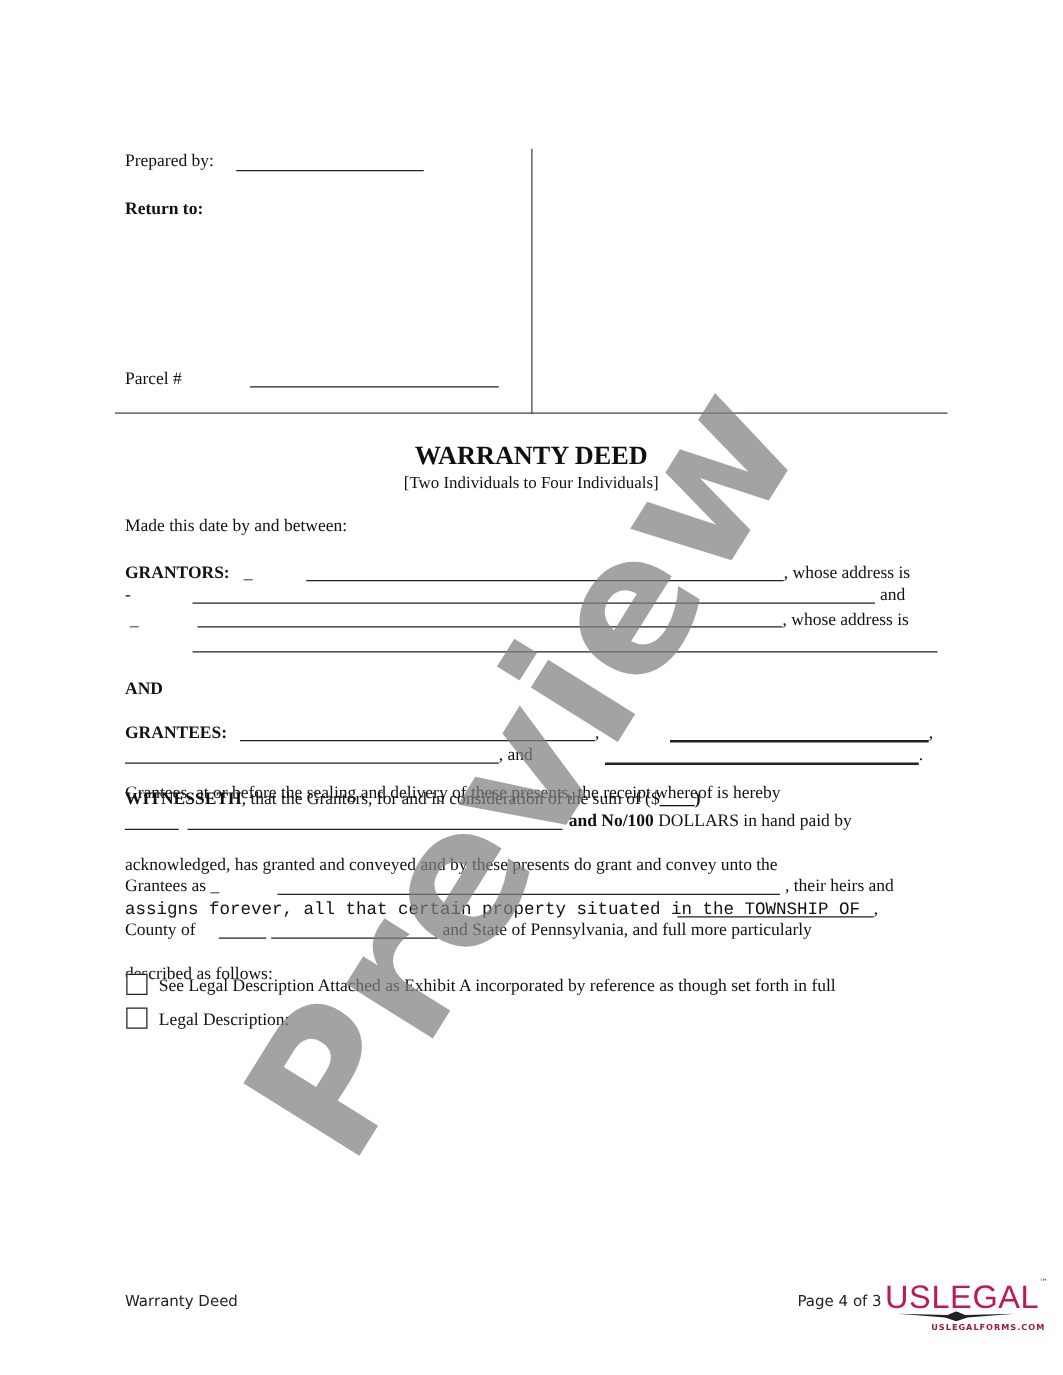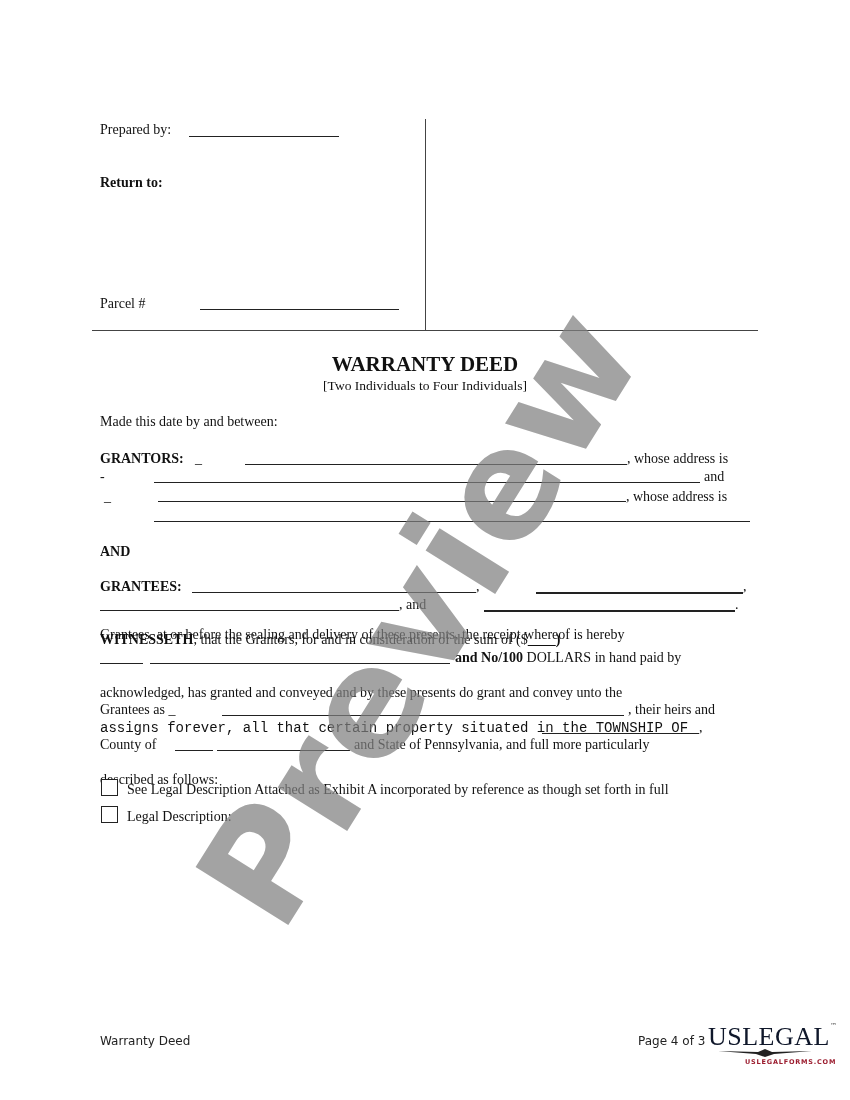--- a/index.html
+++ b/index.html
@@ -6,30 +6,30 @@
     body { width: 850px; height: 1100px; background: #ffffff; position: relative; overflow: hidden; font-family: "Liberation Serif", serif; color: #111; }
     .abs { position: absolute; white-space: nowrap; }
     .t { font-size: 14px; line-height: 18px; }
     .b { font-weight: bold; }
     .line { position: absolute; height: 0; border-bottom: 1.3px solid #222; }
     .vline { position: absolute; width: 0; border-left: 1.3px solid #444; }
     .hrule { position: absolute; height: 0; border-bottom: 1px solid #444; }
     .cb { position: absolute; width: 15px; height: 15px; border: 1.4px solid #222; background: #fff; }
     .footer { font-family: "DejaVu Sans", sans-serif; font-size: 12px; color: #222; }
     .wm { position: absolute; left: 75px; top: 530px; transform: rotate(-58deg); transform-origin: center; font-family: "DejaVu Sans", sans-serif; font-weight: bold; font-size: 150px; color: rgba(128,128,128,0.72); pointer-events: none; letter-spacing: 2px; }
-    .logo-main { font-family: Liberation Serif, serif; font-size: 26px; color: #0f172a; letter-spacing: 0.5px; }
+    .logo-main { font-family: Liberation Sans, sans-serif; font-size: 26px; color: #be185d; letter-spacing: 0.5px; }
     .logo-tm { font-family: "DejaVu Sans", sans-serif; font-size: 7px; color: #444; }
     .logo-url { font-family: "DejaVu Sans", sans-serif; font-size: 6.5px; color: #9b1c2e; letter-spacing: 0.8px; font-weight: bold; }
   </style>
 </head>
 <body>
 
 <div class="abs t" style="left:100px;top:121px;">Prepared by:</div>
 <div class="line" style="left:189px;top:136px;width:150px;border-bottom-width:1px;"></div>
-<div class="abs t b" style="left:100px;top:174px;text-align:right;">Return to:</div>
+<div class="abs t b" style="left:100px;top:159px;text-align:right;">Return to:</div>
 <div class="abs t" style="left:100px;top:295px;">Parcel #</div>
 <div class="line" style="left:200px;top:309px;width:199px;"></div>
 <div class="vline" style="left:425px;top:119px;height:212px;"></div>
 <div class="hrule" style="left:92px;top:330px;width:666px;"></div>
 
 <div class="abs b" style="left:0;width:850px;text-align:center;top:352px;font-size:21px;">WARRANTY DEED</div>
 <div class="abs" style="left:0;width:850px;text-align:center;top:378px;font-size:13.5px;">[Two Individuals to Four Individuals]</div>
 
 <div class="abs t" style="left:100px;top:413px;">Made this date by and between:</div>
 

